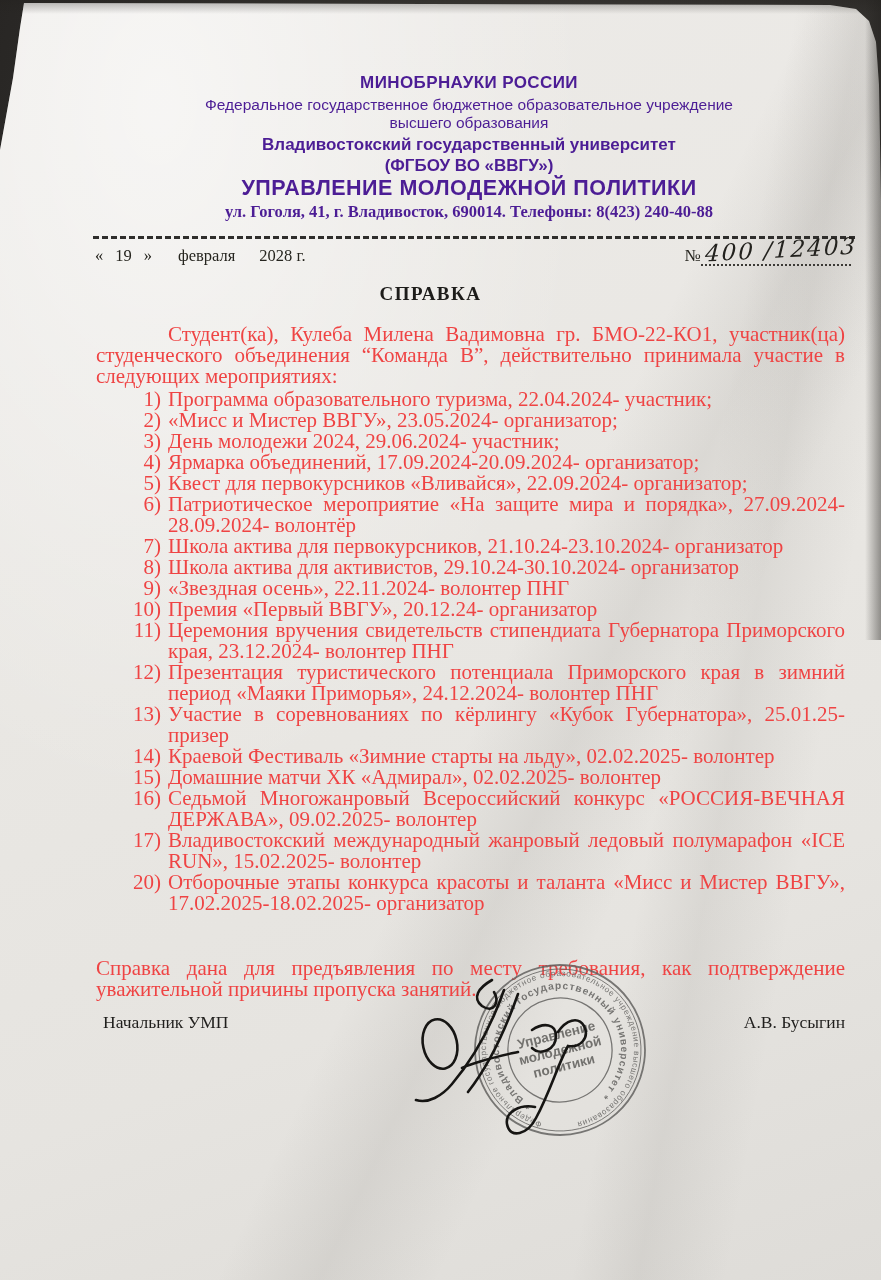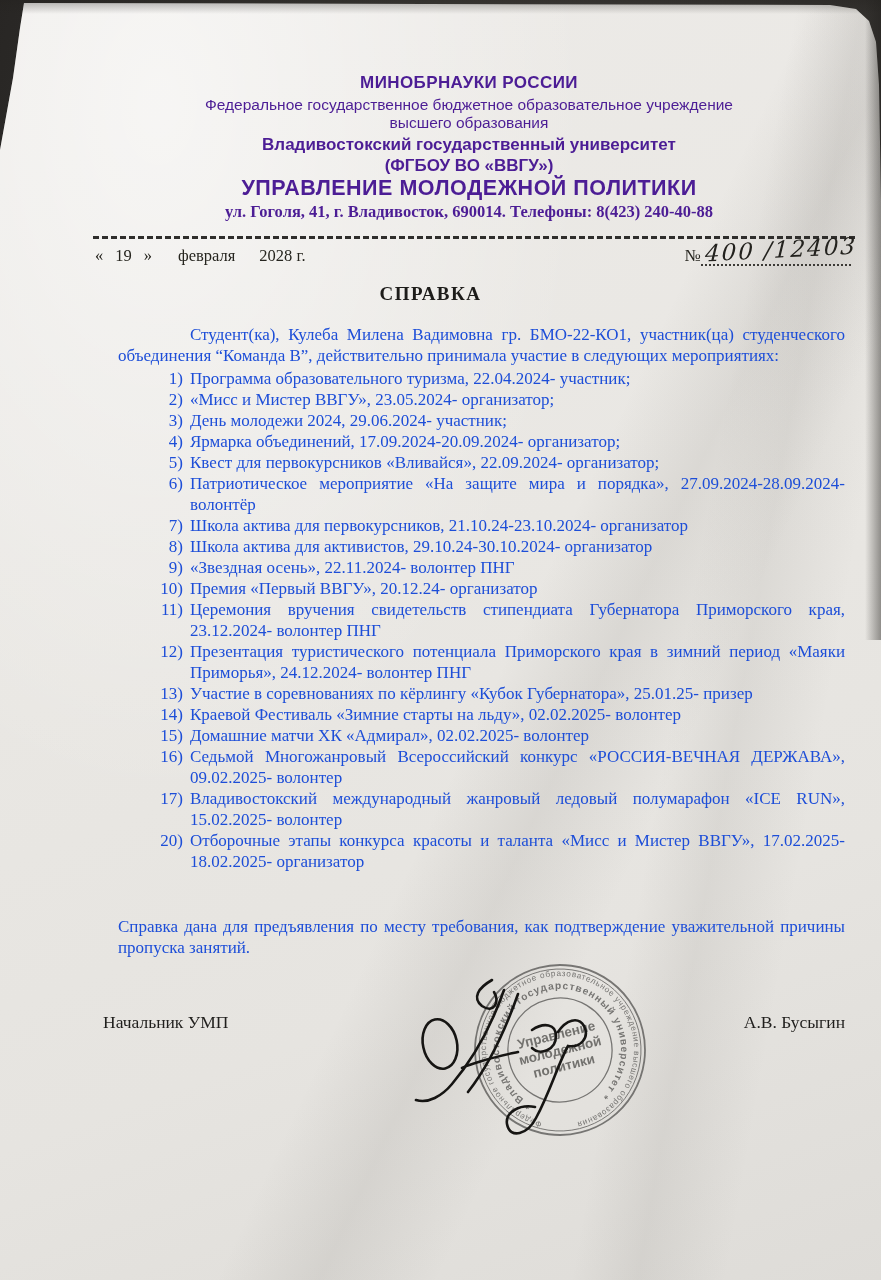--- a/index.html
+++ b/index.html
@@ -55,22 +55,22 @@
   .num-label { font-size:17px; }
   .num-dots { display:inline-block; width:150px; border-bottom:2px dotted #3c3a36; position:relative; height:20px; }
   .num-value { position:absolute; left:4px; top:-10px; width:170px;
     font-family:"DejaVu Serif", serif; font-style:italic; font-size:23px; color:#23221e;
     letter-spacing:2px; transform: rotate(-3deg) skewX(-6deg); white-space:nowrap; }
 
   .doc-title { position:absolute; top:283px; left:0; right:20px; text-align:center;
     font-size:19px; font-weight:bold; letter-spacing:1.5px; color:#1d1c1a; }
 
   
-  .body-block { position:absolute; top:324px; left:118px; right:36px;
-    font-size:17px; line-height:21px; color:#1d4ed8; }
+  .body-block { position:absolute; top:324px; left:96px; right:36px;
+    font-size:21px; line-height:21px; color:#ef4444; }
   .intro { text-align:justify; text-indent:72px; }
   .events-list { margin-top:2px; margin-left:35px; }
   .event-row { display:flex; align-items:flex-start; }
   .event-number { flex:0 0 30px; text-align:right; margin-right:7px; white-space:nowrap; }
   .event-text { flex:1; text-align:justify; }
   .closing { margin-top:44px; text-align:justify; }
 
   
   .sign-row { position:absolute; top:1012px; left:103px; right:36px;
     display:flex; justify-content:space-between; font-size:17.5px; color:#201f1d; }

